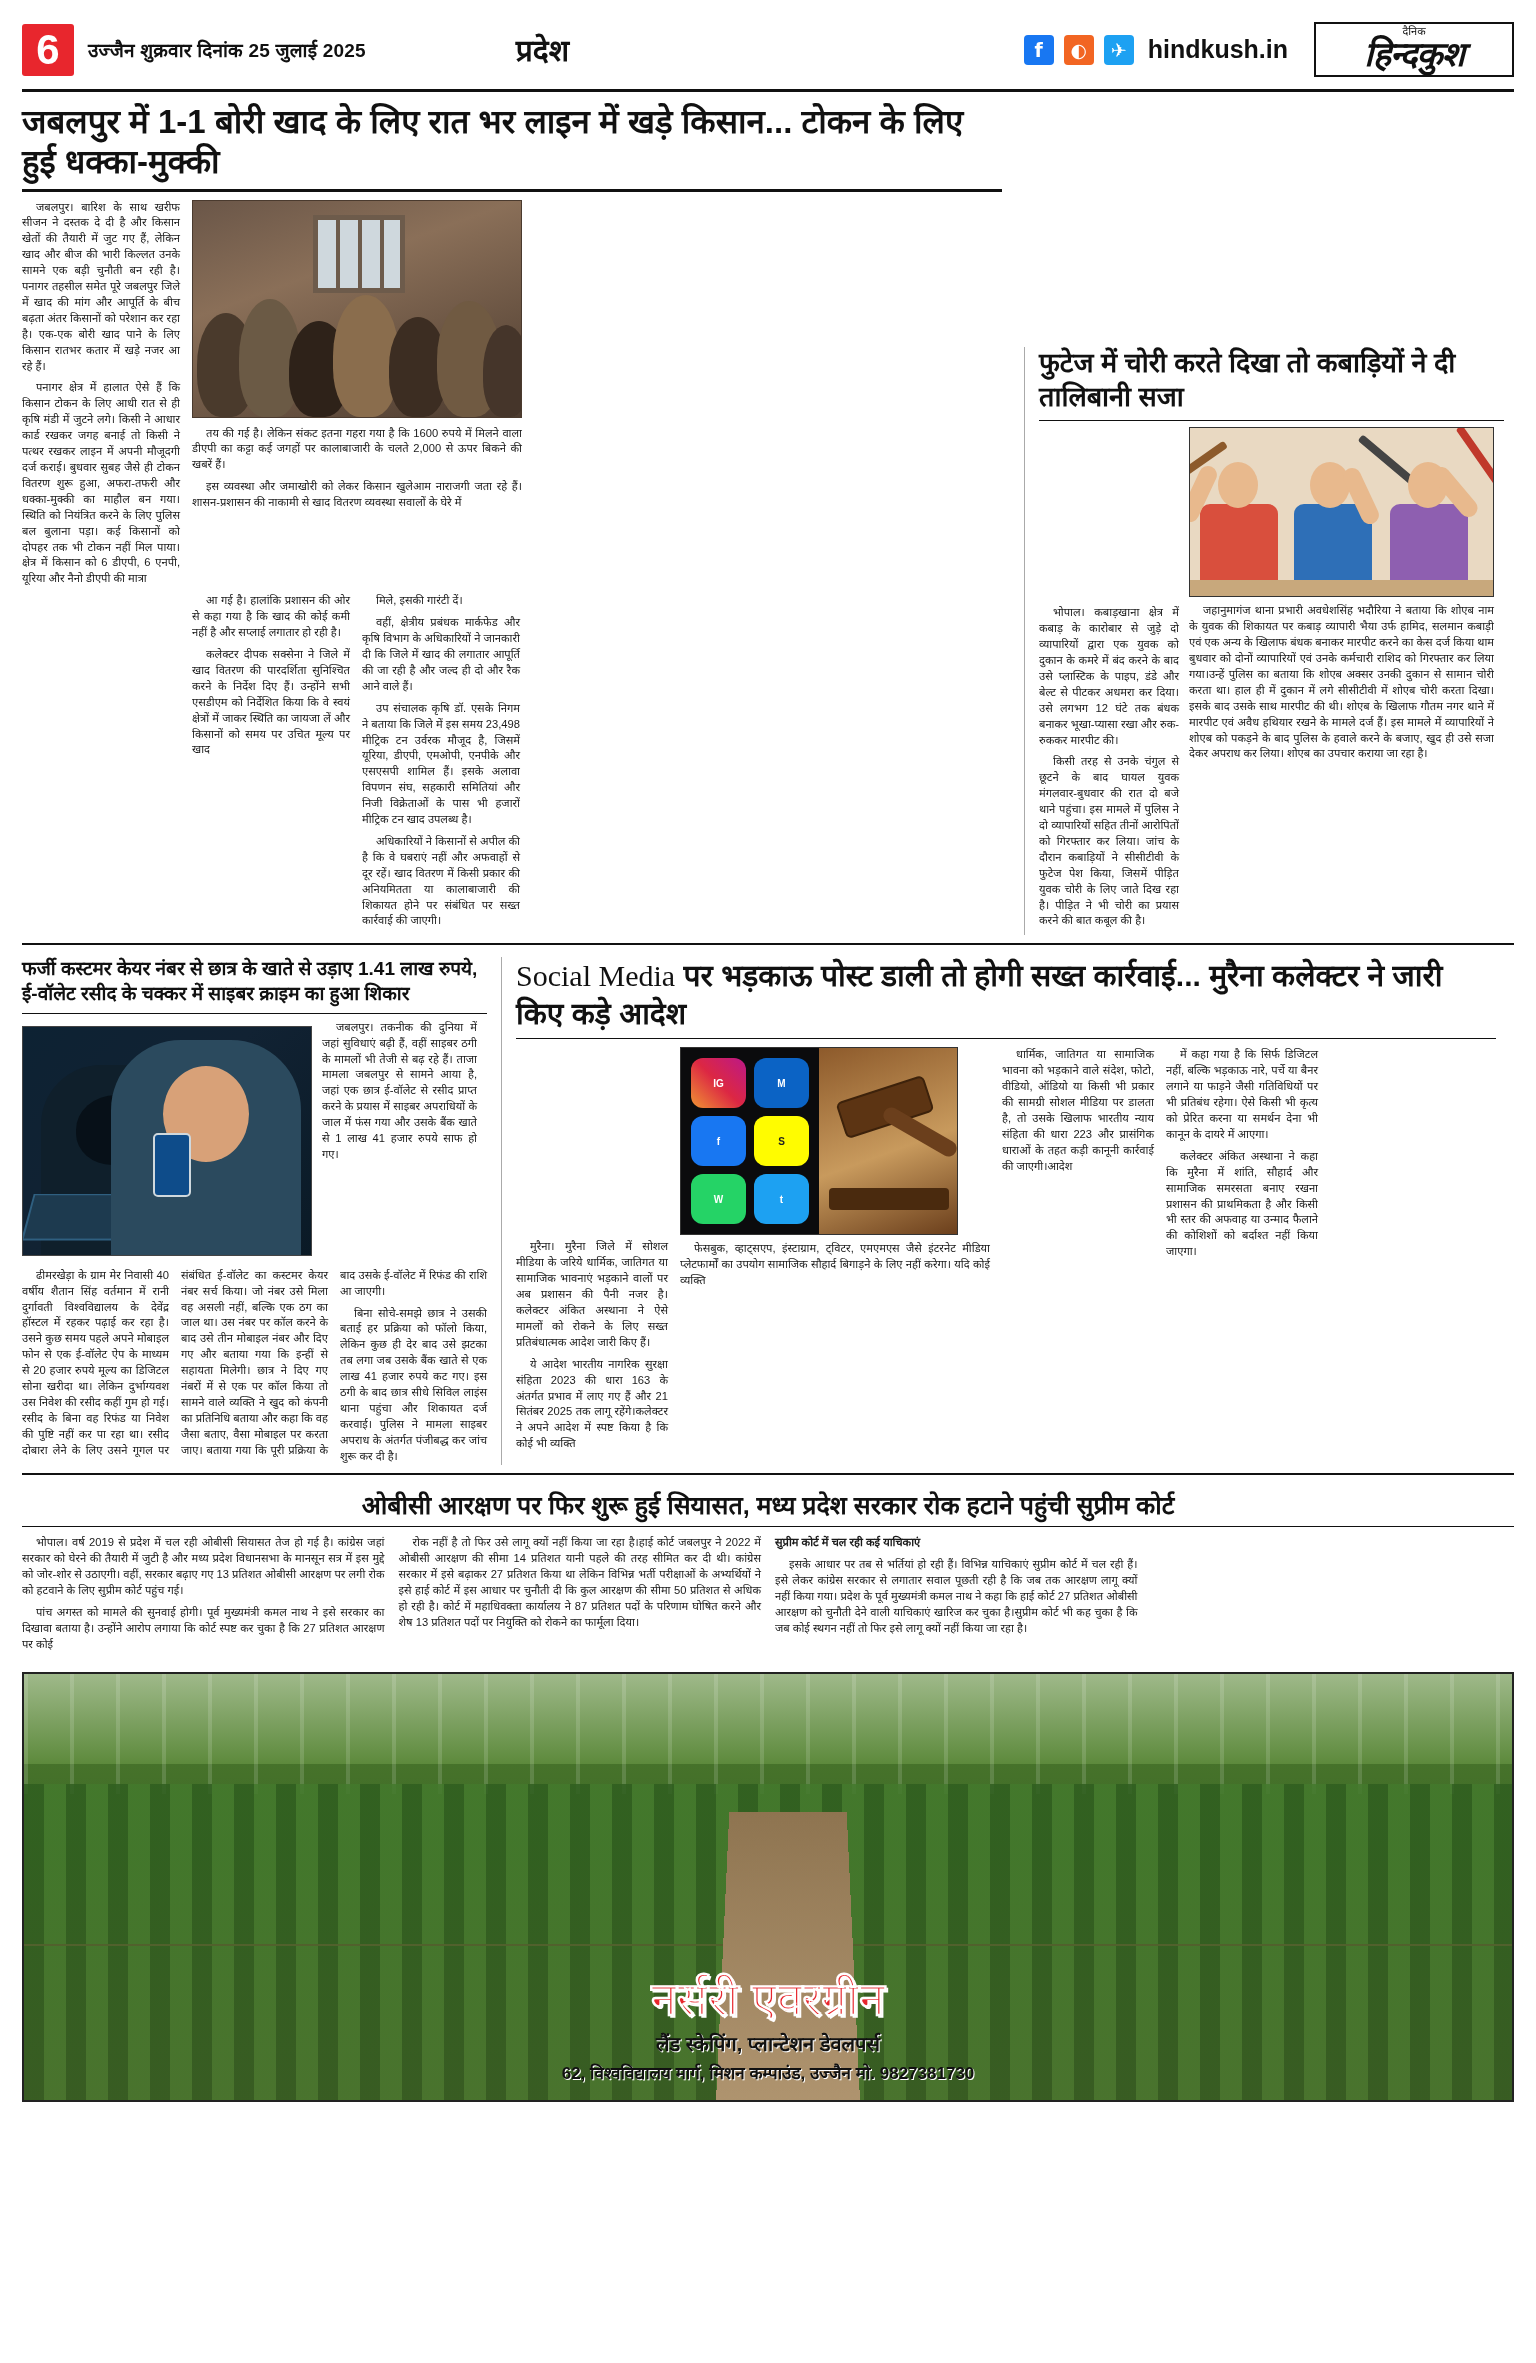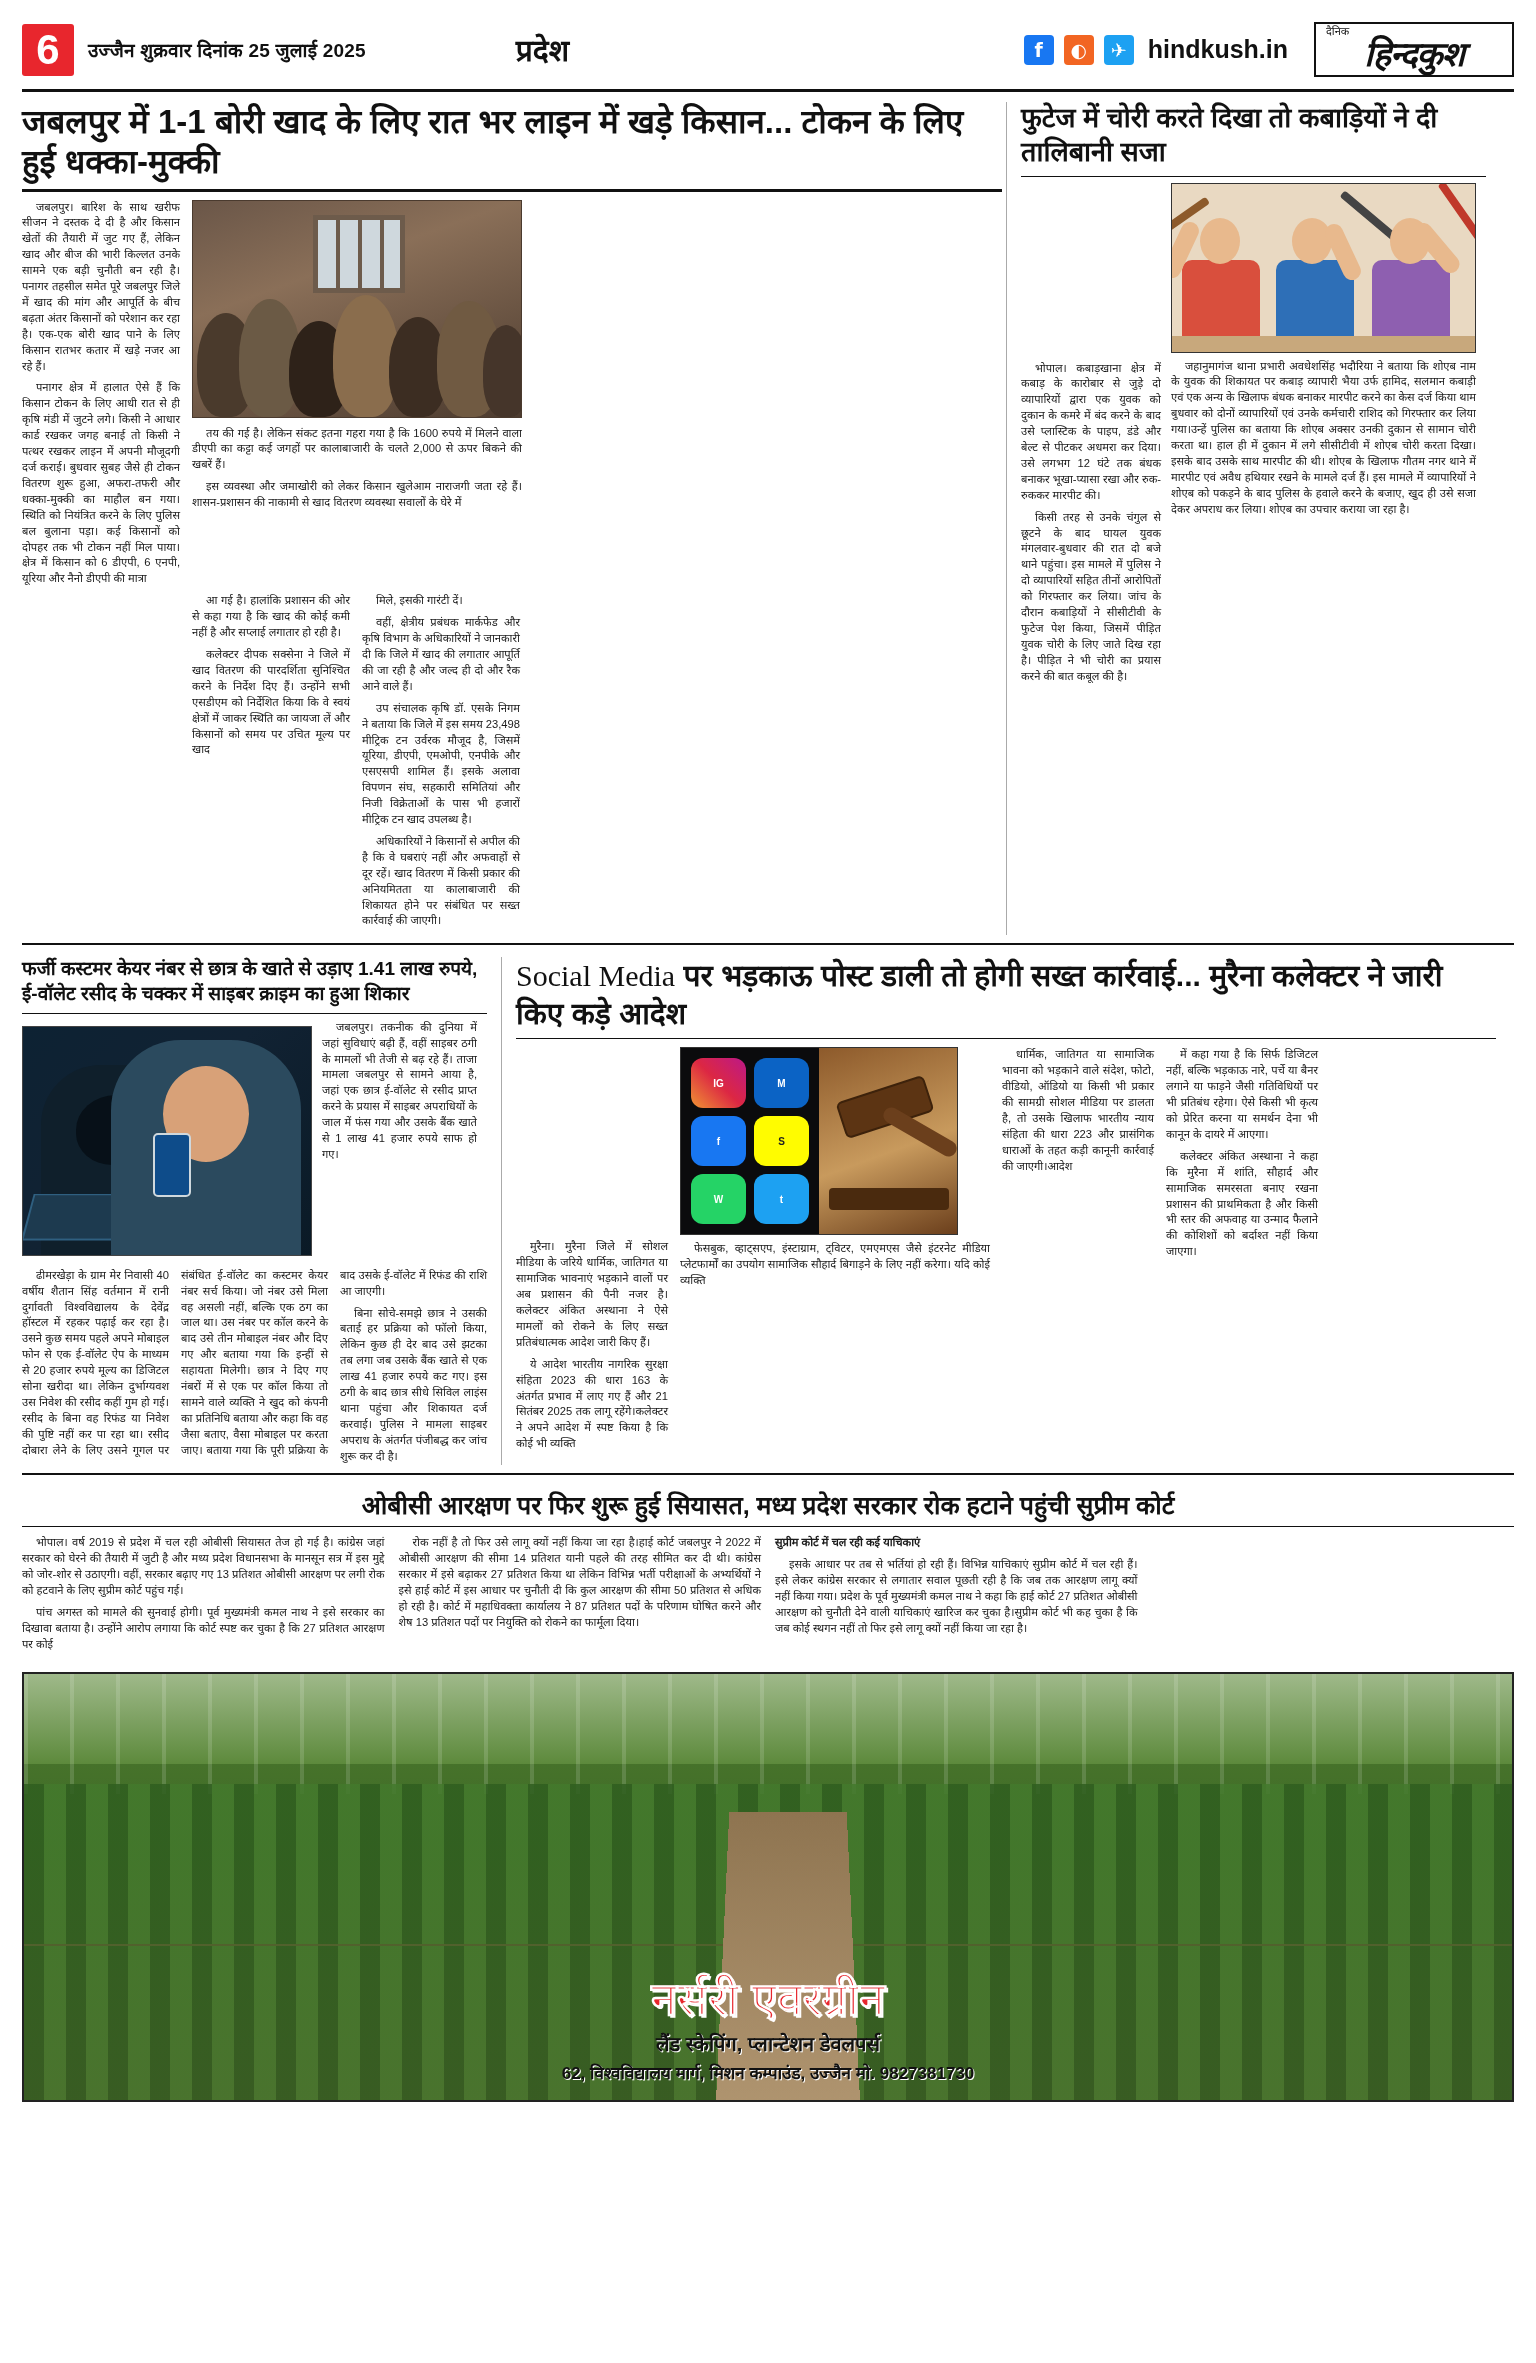--- a/index.html
+++ b/index.html
@@ -72,21 +72,21 @@
     font-weight: bold;
     margin-left: 4px;
     margin-right: 16px;
   }
   .logo-box {
     border: 2px solid #111;
     padding: 2px 10px 4px 10px;
     text-align: center;
     min-width: 200px;
   }
-  .logo-sub { font-size: 11px; text-align: left; line-height: 1; }
+  .logo-sub { font-size: 11px; text-align: center; line-height: 1; }
   .logo-main {
     font-size: 34px;
     font-weight: bold;
     line-height: 1;
     letter-spacing: -1px;
     font-style: italic;
     text-align: center;
   }
 
   
@@ -95,21 +95,21 @@
     font-size: 11.2px;
     line-height: 1.42;
     text-align: justify;
     color: #1a1a1a;
   }
   .col-text p { margin: 0 0 6px 0; text-indent: 14px; }
   .rule { border-top: 2px solid #111; margin: 8px 0; }
   .thin-rule { border-top: 1px solid #111; margin: 6px 0; }
 
   
-  .top-wrap { display: flex; gap: 4px; margin-top: 10px; }
+  .top-wrap { display: flex; gap: 22px; margin-top: 10px; align-items: flex-end; }
   .top-left { width: 980px; }
   .top-right { width: 480px; border-left: 1px solid #aaa; padding-left: 14px; }
 
   .head-1 { font-size: 33px; line-height: 1.22; }
   .head-2 { font-size: 27px; line-height: 1.25; }
 
   .underline-heavy { border-bottom: 3px solid #111; padding-bottom: 6px; margin-bottom: 8px; }
 
   .top-left-body { display: flex; gap: 12px; margin-top: 8px; }
   .tlb-col { width: 158px; }

